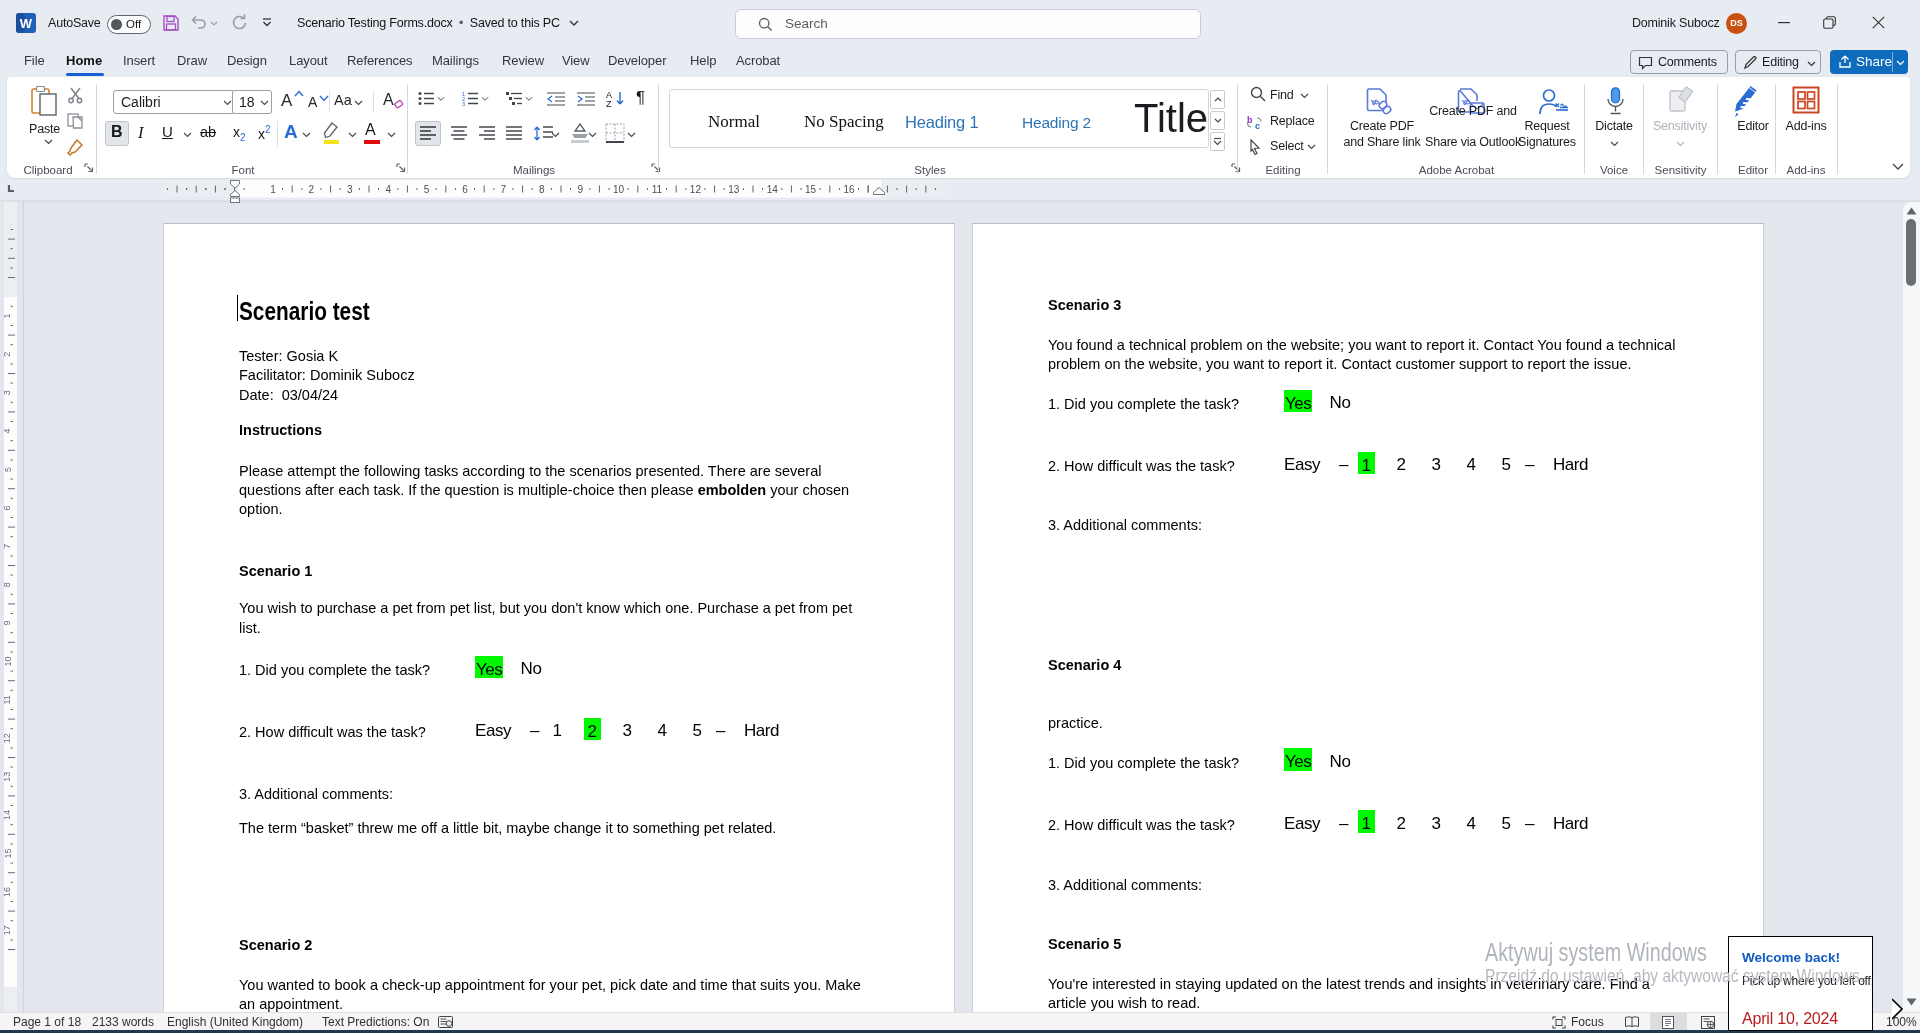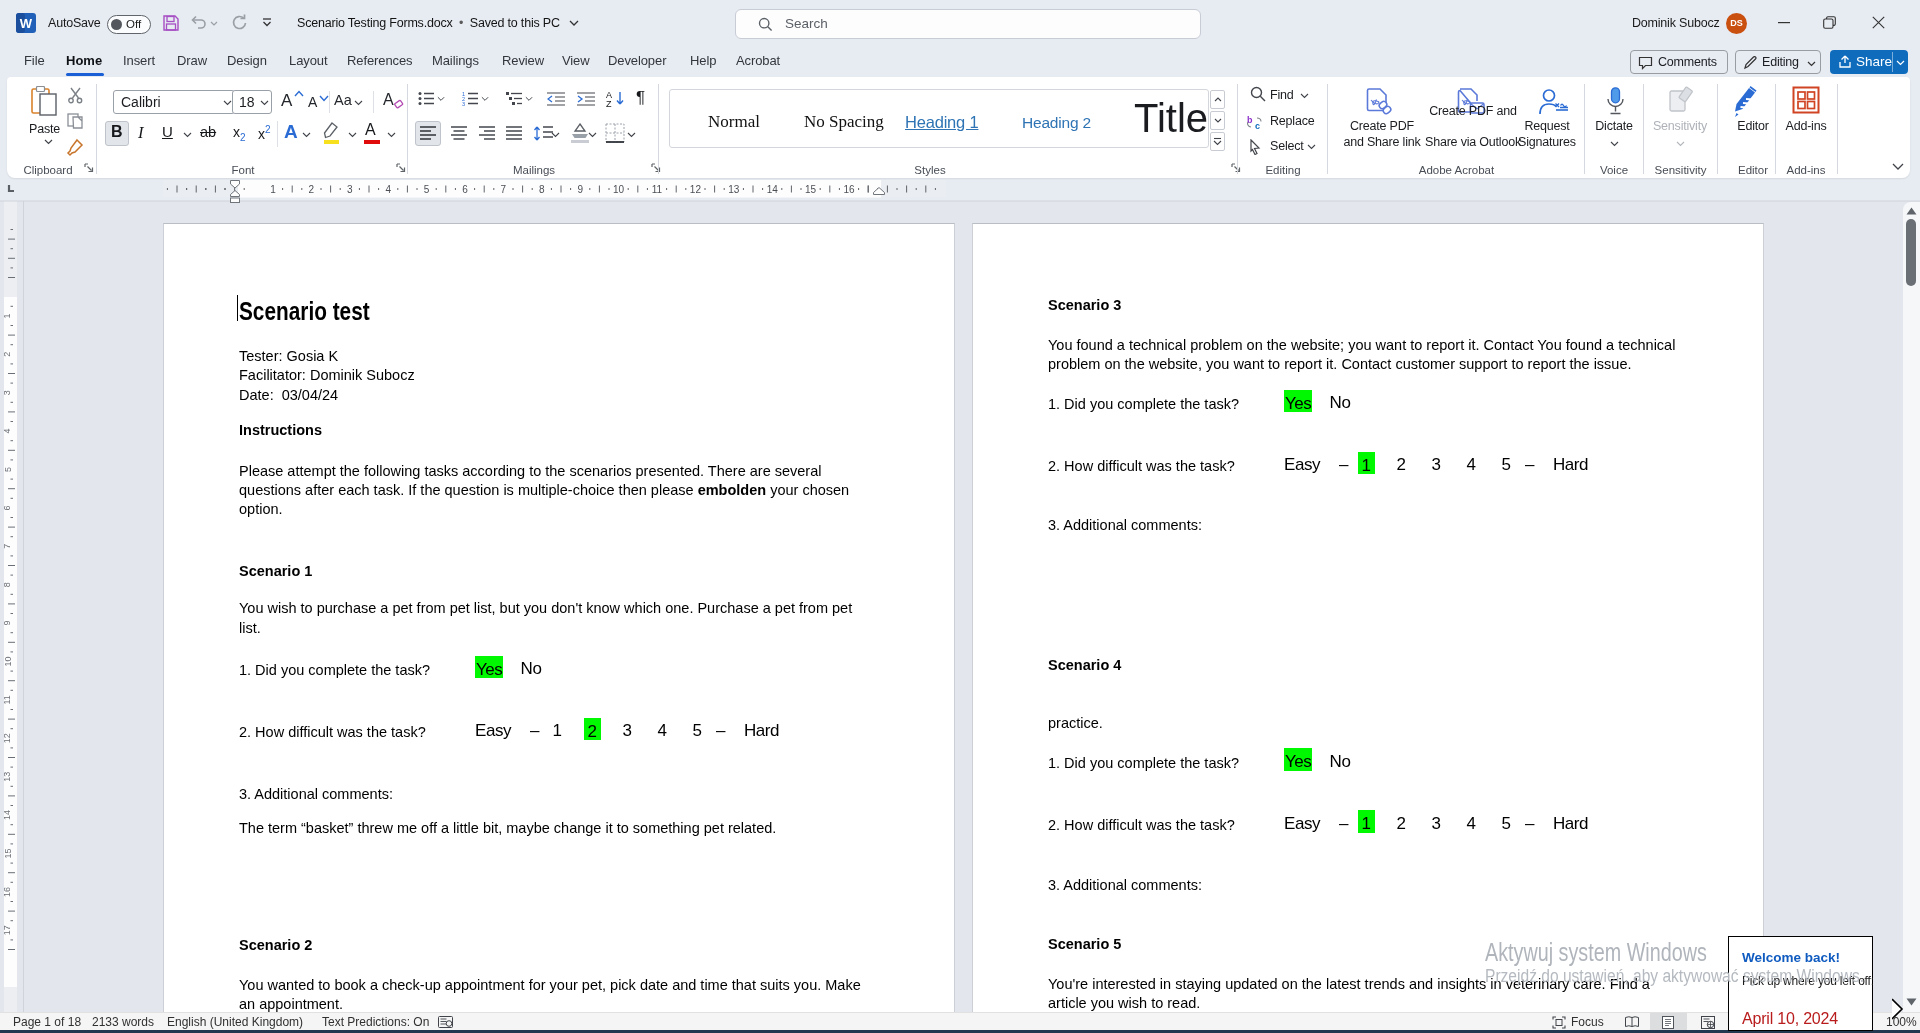--- a/index.html
+++ b/index.html
@@ -335,21 +335,21 @@
     </svg>
   <div class="glabel" style="left:467px;">Mailings</div>
   <svg class="launcher" style="left:644px;" viewBox="0 0 10 10">
       <path d="M1 1 v3 M1 1 h3 M3.5 3.5 L7.5 7.5 M8.5 4.5 v4 h-4" stroke="#5f6469" stroke-width="1.2" fill="none"></path>
     </svg>
   <div class="gsep" style="left:651px;"></div>
 
   <div class="abs" style="left:662px;top:12px;width:540px;height:59px;border:1px solid #d3d6db;border-radius:3px;background:#fff;"></div>
   <div class="abs nw" style="left:701px;top:35px;font-size:17px;color:#111;font-family:'Liberation Serif',serif;">Normal</div>
   <div class="abs nw" style="left:797px;top:35px;font-size:17px;color:#111;font-family:'Liberation Serif',serif;">No Spacing</div>
-  <div class="abs nw" style="left:898px;top:36px;font-size:16.5px;letter-spacing:-0.2px;color:#2e74b5;text-decoration:underline;">Heading 1</div>
+  <div class="abs nw" style="left:898px;top:36px;font-size:16.5px;letter-spacing:-0.2px;color:#2e74b5;">Heading 1</div>
   <div class="abs nw" style="left:1015px;top:37px;font-size:15.5px;letter-spacing:-0.2px;color:#2e74b5;">Heading 2</div>
   <div class="abs nw" style="left:1127px;top:19px;font-size:40px;color:#1a1c20;">Title</div>
   <div class="abs" style="left:1203px;top:13px;width:15px;height:19px;border:1px solid #c8ccd2;border-radius:2px;"></div>
   <svg class="abs" style="left:1207px;top:20px" width="8" height="5" viewBox="0 0 8 5">
       <path d="M1 4 L4 1 L7 4" stroke="#40444a" stroke-width="1.1" fill="none"></path>
     </svg>
   <div class="abs" style="left:1203px;top:34px;width:15px;height:19px;border:1px solid #c8ccd2;border-radius:2px;"></div>
   <svg class="abs" style="left:1207px;top:41px" width="8" height="5" viewBox="0 0 8 5">
       <path d="M1 1 L4 4 L7 1" stroke="#40444a" stroke-width="1.1" fill="none"></path>
     </svg>

